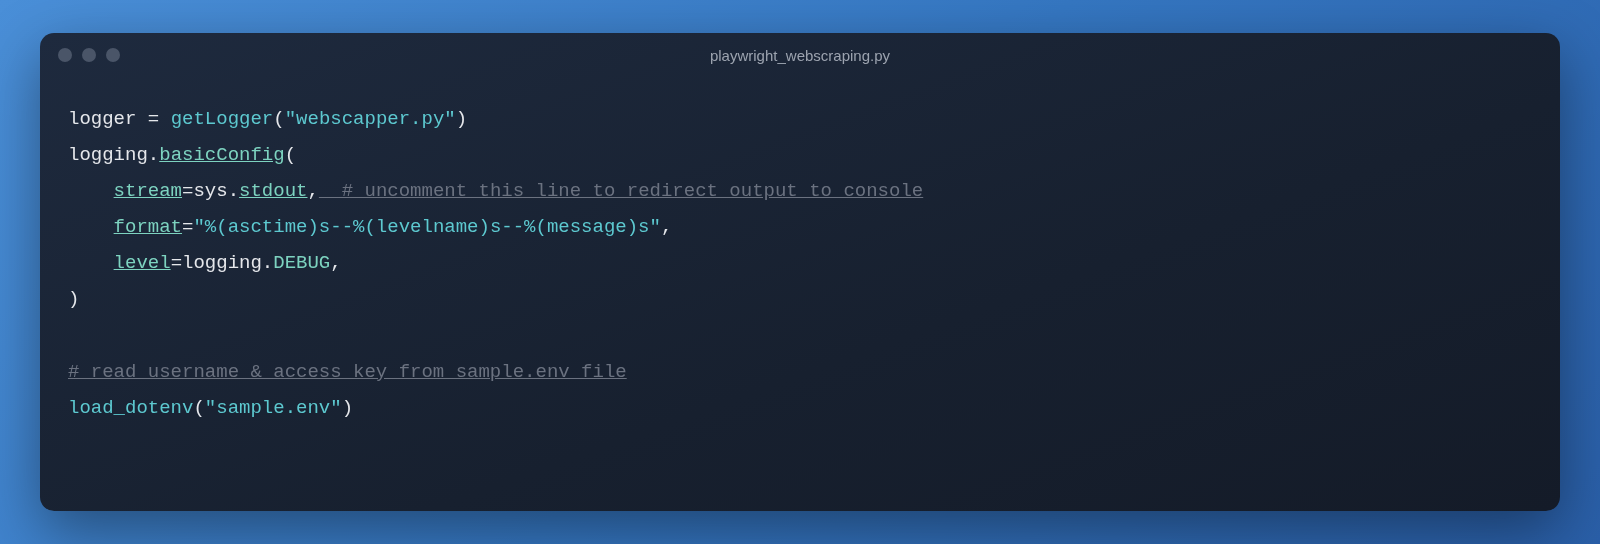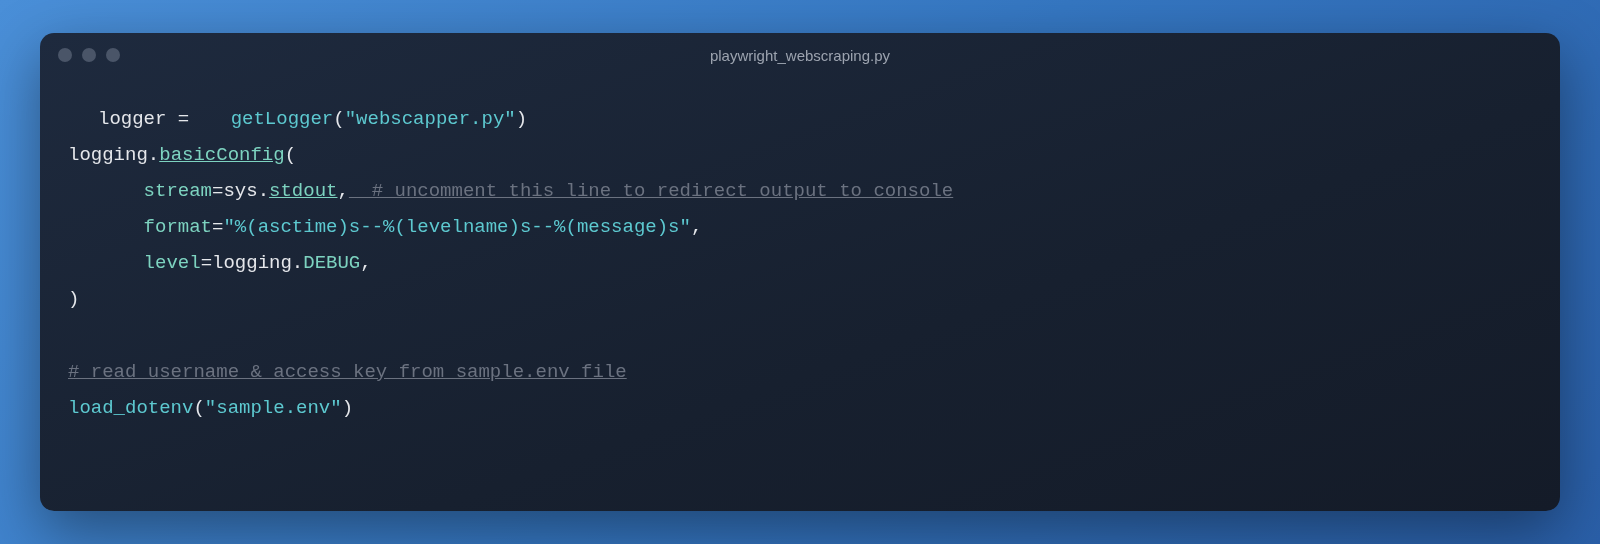--- a/index.html
+++ b/index.html
@@ -53,24 +53,24 @@
     }
     .code-area {
       flex: 1;
       padding: 24px 28px;
       font-size: 19px;
       line-height: 1.9;
       white-space: pre;
       color: #d4d4d4;
       overflow: hidden;
     }
-    .tok-id { color: #e5e7eb; margin-left: 30px; }
+    .tok-id { color: #e5e7eb; }
     .tok-op { color: #e5e7eb; }
     .tok-fn { color: #5dc9d0; margin-top: 12px; }
-    .tok-attr { color: #7dd3c0; }
+    .tok-attr { color: #7dd3c0; text-decoration: underline; }
     .tok-str { color: #5dc9d0; }
     .tok-punc { color: #e5e7eb; }
     .tok-comment { color: #6b7280; text-decoration: underline; }
     .tok-module { color: #e5e7eb; }
     .tok-member { color: #7dd3c0; text-decoration: underline; }
     .tok-const { color: #7dd3c0; font-family: Liberation Mono, monospace; }
     .code-line {
       display: block;
       min-height: 1.9em;
     }

